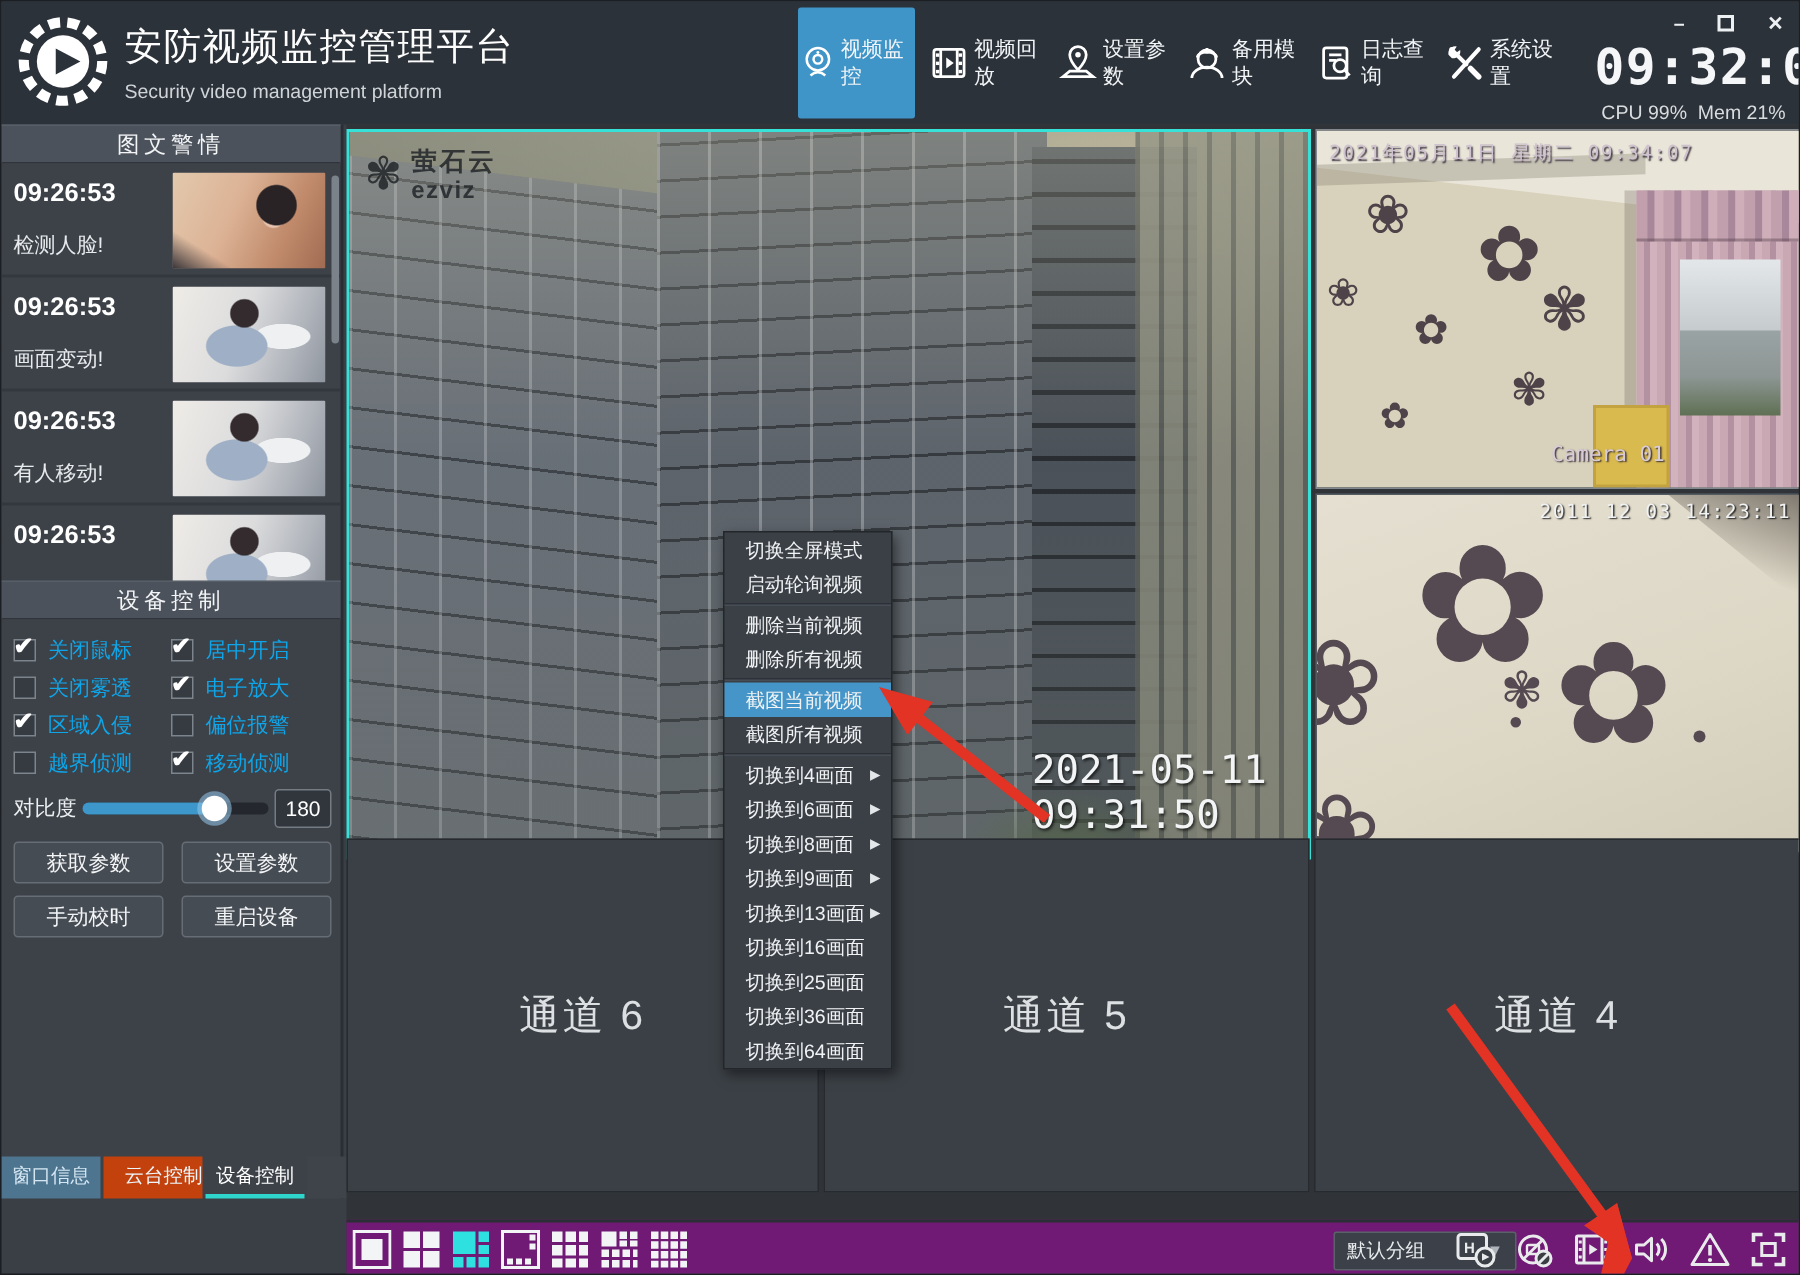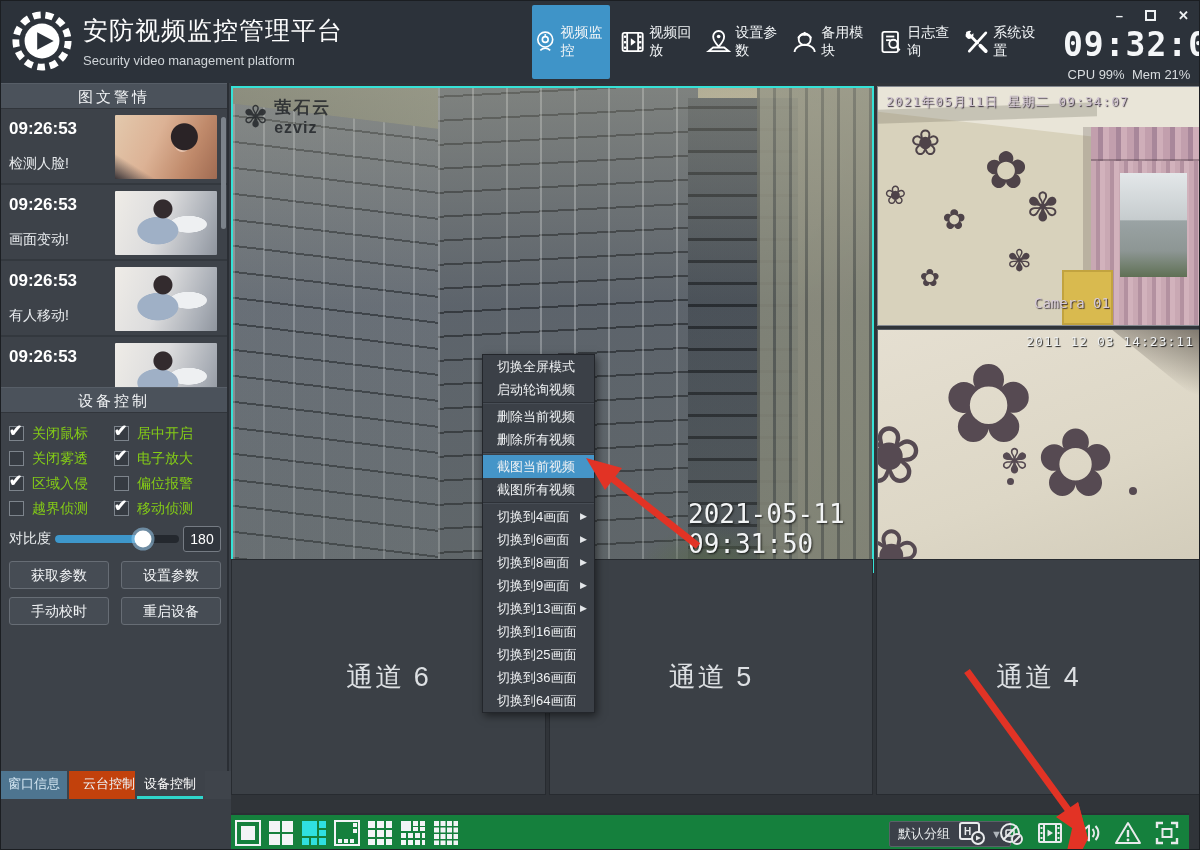--- a/index.html
+++ b/index.html
@@ -45,21 +45,21 @@
       radial-gradient(ellipse at 42% 62%, #9fb0c6 20px, rgba(159,176,198,0) 21px),
       radial-gradient(ellipse at 72% 52%, #eef0f2 18px, rgba(238,240,242,0) 19px),
       linear-gradient(110deg,#efece7 0%,#dcdcdd 45%,#a9aeb6 82%,#8f959e 100%); }
   .alarm-item.clipped { height:50px; border-bottom:none; overflow:hidden; }
   .scrollbar { position:absolute; right:1px; top:8px; width:5px; height:112px; background:#7b828a; border-radius:3px; cursor:pointer; }
   
   .check-grid { padding:8px 6px 2px 8px; display:grid; grid-template-columns:105px 105px; grid-auto-rows:25px; }
   .check-row { display:flex; align-items:center; gap:8px; cursor:pointer; }
   .checkbox { position:relative; width:15px; height:15px; border:1px solid #7d848c; background:#363b42; flex:none; }
   .checkbox .mark { position:absolute; left:-1px; top:-6px; font-size:16px; font-weight:bold; color:#ffffff; }
-  .check-label { font-size:14px; color:#84cc16; white-space:nowrap; }
+  .check-label { font-size:14px; color:#0ea5e9; white-space:nowrap; }
   .slider-row { position:relative; height:32px; margin:0 6px 0 8px; display:flex; align-items:center; }
   .slider-label { width:46px; font-size:14px; color:#eceff1; flex:none; }
   .slider-track { position:relative; width:124px; height:8px; background:#24282e; border-radius:4px; cursor:pointer; }
   .slider-fill { position:absolute; left:0; top:0; bottom:0; background:#3e97cb; border-radius:4px; }
   .slider-thumb { position:absolute; top:50%; width:17px; height:17px; background:#ffffff; border-radius:50%; transform:translate(-50%,-50%); box-shadow:0 0 0 3px rgba(150,200,235,0.55); cursor:pointer; }
   .slider-value { margin-left:auto; width:38px; height:26px; line-height:24px; text-align:center; background:#31363d; border:1px solid #757b83; border-radius:3px; font-size:14px; color:#ffffff; }
   .btn-grid { display:grid; grid-template-columns:100px 100px; gap:8px 12px; padding:6px 8px; }
   .panel-btn { height:28px; line-height:26px; text-align:center; background:#464c54; border:1px solid #676d75; border-radius:3px; font-size:14px; color:#f2f4f6; cursor:pointer; }
   .side-tabs { position:absolute; left:0; bottom:0; height:30px; display:flex; align-items:flex-end; }
   .side-tab { width:66px; height:28px; line-height:26px; text-align:center; font-size:13px; cursor:pointer; margin-right:2px; }
@@ -116,21 +116,21 @@
   .scene-flowers .flower { color:#564a52; }
   .dot { position:absolute; border-radius:50%; background:#564a52; }
   .osd-flowers { position:absolute; right:6px; top:4px; font-family:"DejaVu Sans Mono",monospace; font-size:13px; color:#f0f2f3; text-shadow:1px 1px 1px rgba(0,0,0,0.85); letter-spacing:1px; }
   
   .context-menu { position:absolute; left:251px; top:271px; width:113px; background:#3b4047; border:1px solid #23262b; box-shadow:2px 3px 8px rgba(0,0,0,0.5); z-index:40; }
   .menu-item { position:relative; height:23px; line-height:23px; padding-left:14px; font-size:13px; color:#f0f2f4; white-space:nowrap; cursor:pointer; }
   .menu-item .sub-arrow { position:absolute; right:7px; top:0; font-size:9px; color:#e4e7ea; }
   .menu-item.highlight { background:#4595c8; }
   .menu-sep { height:2px; border-top:1px solid #2d3137; border-bottom:1px solid #474d55; margin:1px 0; }
   
-  .vtoolbar { position:absolute; left:0; right:12px; top:730px; height:38px; background:#15803d; border-top:2px solid #2b2f35; }
+  .vtoolbar { position:absolute; left:0; right:0; top:730px; height:38px; background:#701a75; border-top:2px solid #2b2f35; }
   .layout-icons { position:absolute; left:4px; top:5px; display:flex; gap:7px; }
   .layout-icons svg { width:26px; height:26px; cursor:pointer; }
   .group-select { position:absolute; left:658px; top:6px; width:122px; height:26px; background:#3b4049; border:1px solid #5a6168; border-radius:2px; font-size:13px; color:#e7eaec; line-height:24px; padding-left:8px; cursor:pointer; }
   .group-select .caret { position:absolute; right:8px; top:0; color:#aeb4ba; font-size:11px; }
   .tool-icons { position:absolute; right:8px; top:4px; display:flex; gap:11px; }
   .tool-icons svg { width:28px; height:28px; cursor:pointer; }
   .arrow-overlay { position:absolute; inset:0; z-index:60; pointer-events:none; }
 </style>
 </head>
 <body>

